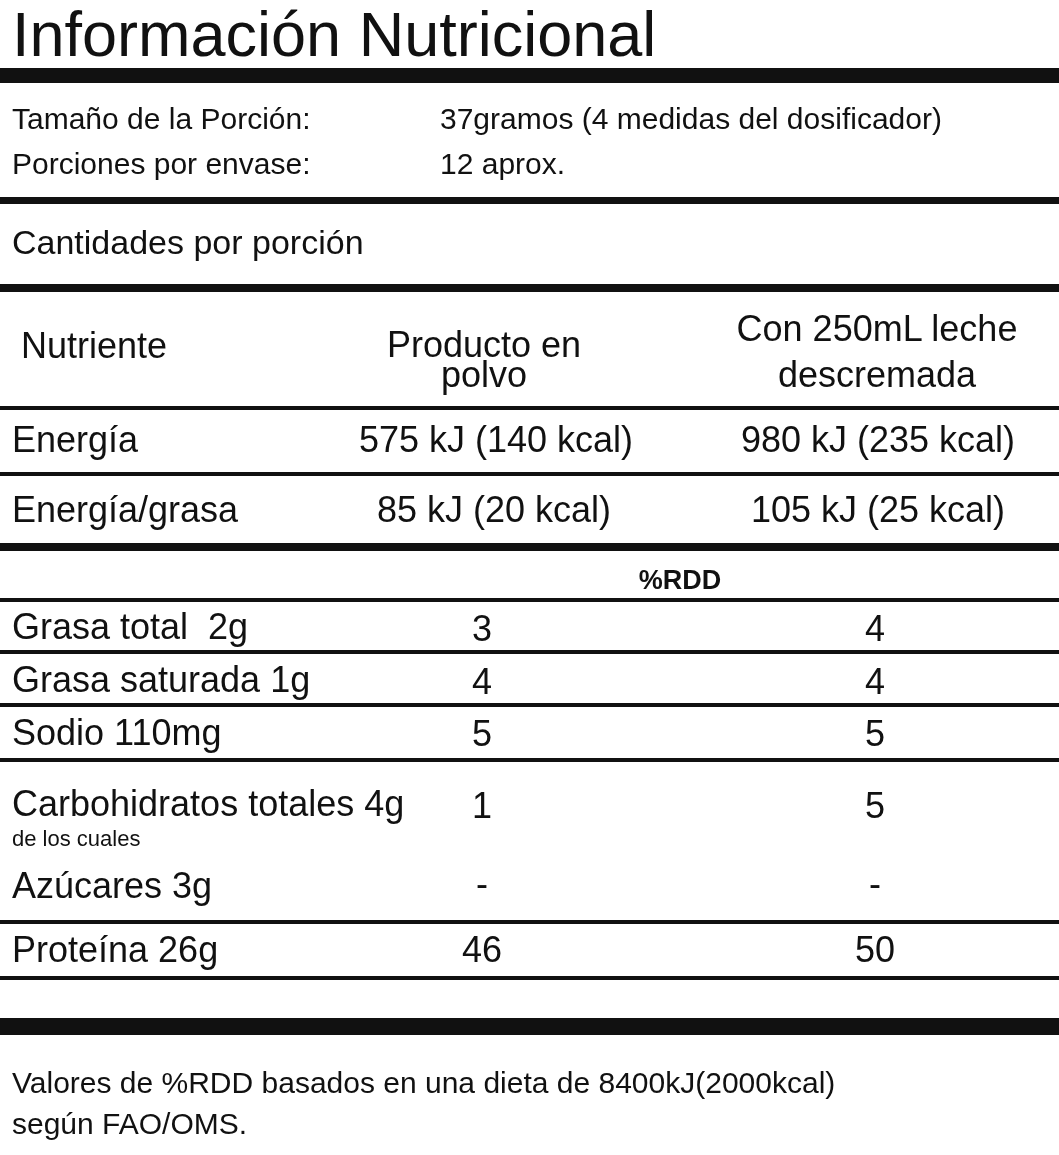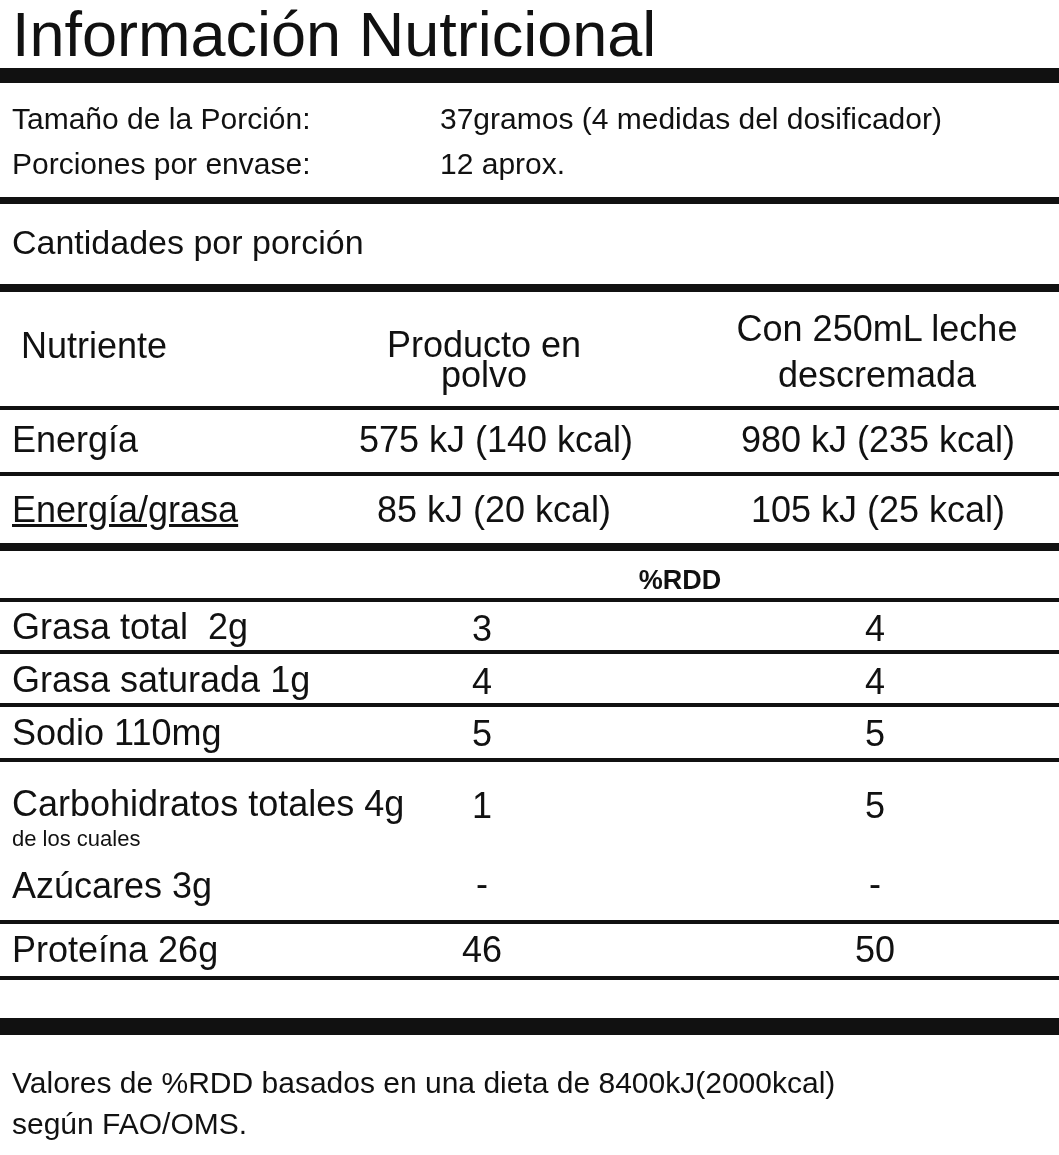--- a/index.html
+++ b/index.html
@@ -46,21 +46,21 @@
 <div class="abs hdr" style="left:12px;top:324px;text-align:left;margin-left:9px;">Nutriente</div>
 <div class="abs hdr center" style="left:484px;top:307px;margin-top:16px;">Producto en</div>
 <div class="abs hdr center" style="left:484px;top:353px;">polvo</div>
 <div class="abs hdr center" style="left:877px;top:307px;">Con 250mL leche</div>
 <div class="abs hdr center" style="left:877px;top:353px;">descremada</div>
 
 <div class="abs cell" style="left:12px;top:422px;">Energía</div>
 <div class="abs cell center" style="left:496px;top:422px;">575 kJ (140 kcal)</div>
 <div class="abs cell center" style="left:878px;top:422px;">980 kJ (235 kcal)</div>
 
-<div class="abs cell" style="left:12px;top:492px;text-decoration:underline;">Energía/grasa</div>
+<div class="abs cell" style="left:12px;top:492px;">Energía/grasa</div>
 <div class="abs cell center" style="left:494px;top:492px;">85 kJ (20 kcal)</div>
 <div class="abs cell center" style="left:878px;top:492px;">105 kJ (25 kcal)</div>
 
 <div class="abs cell center" style="left:680px;top:562px;font-weight:bold;font-size:27px;">%RDD</div>
 
 <div class="abs cell" style="left:12px;top:609px;white-space:pre;">Grasa total  2g</div>
 <div class="abs cell center" style="left:482px;top:611px;">3</div>
 <div class="abs cell center" style="left:875px;top:611px;">4</div>
 
 <div class="abs cell" style="left:12px;top:662px;">Grasa saturada 1g</div>

